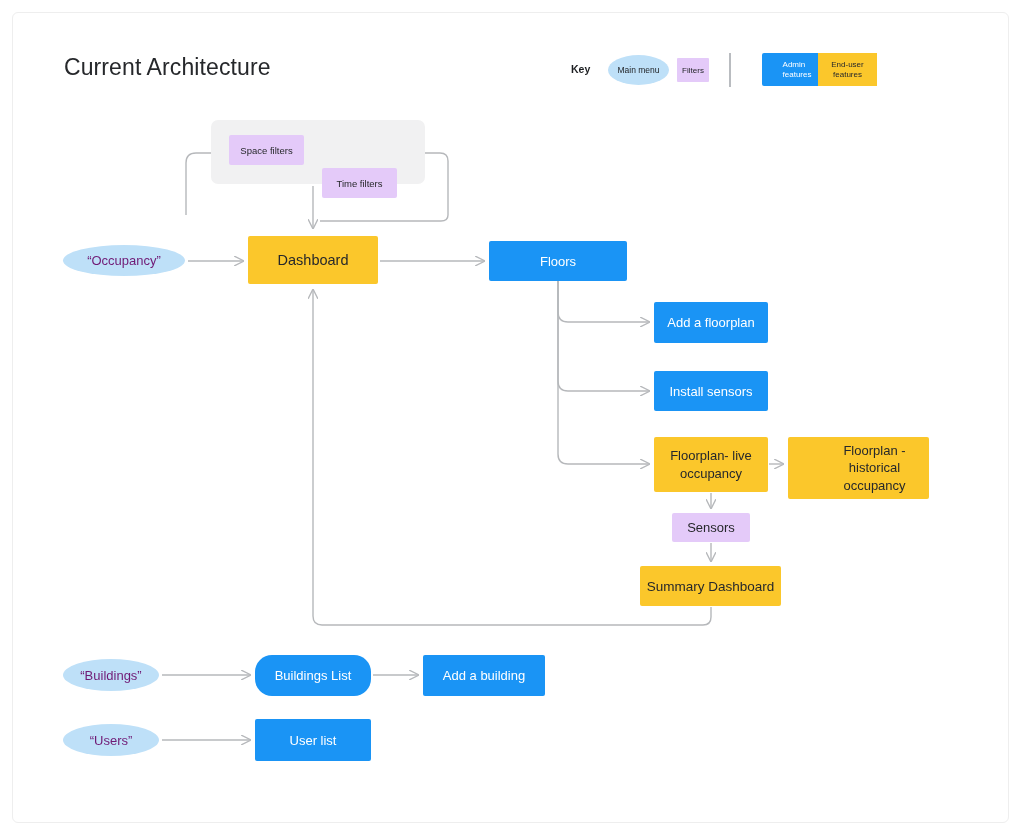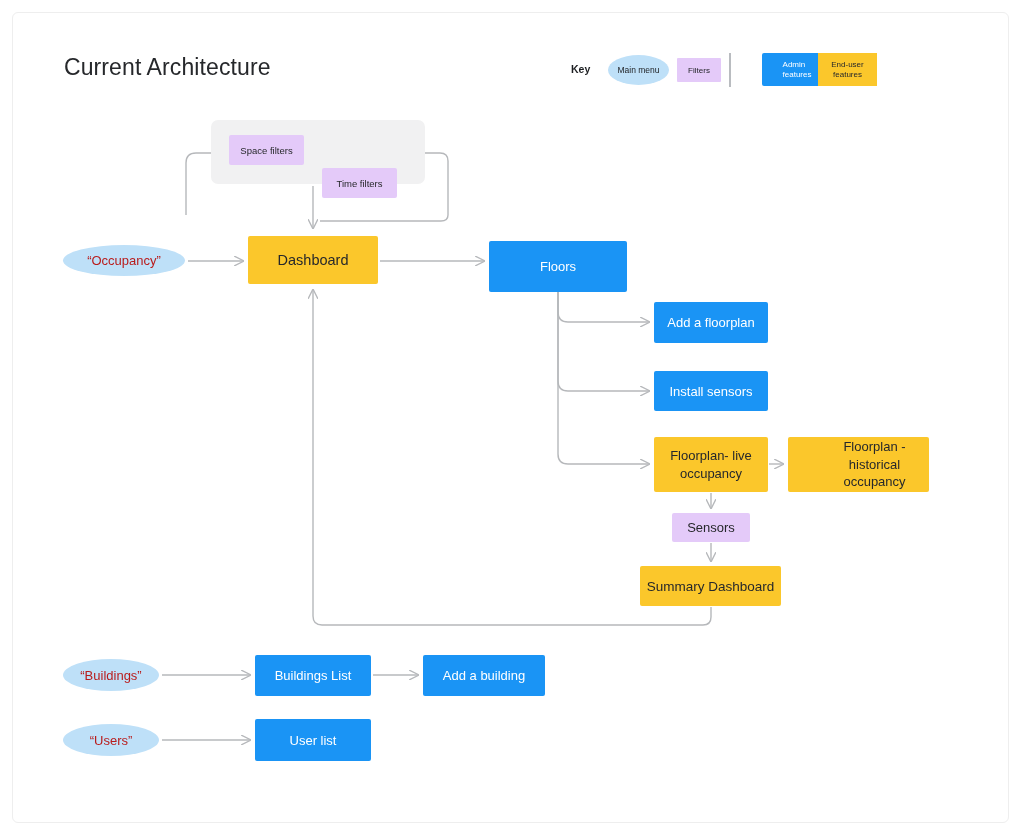--- a/index.html
+++ b/index.html
@@ -72,21 +72,21 @@
     display: flex;
     align-items: center;
     justify-content: center;
     font-size: 8.5px;
     color: #1d1f22;
   }
   .legend-filters {
     position: absolute;
     left: 677px;
     top: 58px;
-    width: 44px;
+    width: 32px;
     height: 24px;
     background: #e4caf9;
     display: flex;
     align-items: center;
     justify-content: center;
     font-size: 8px;
     color: #24262a;
     border-radius: 1px;
   }
   .legend-divider {
@@ -165,34 +165,34 @@
     text-align: center;
     box-sizing: border-box;
     border-radius: 2px;
   }
   .node-yellow { background: #fbc72b; color: #26282b; }
   .node-blue   { background: #1a94f5; color: #ffffff; }
   .node-purple { background: #e4caf9; color: #26282b; }
   .node-ellipse {
     background: #bee0f8;
     border-radius: 50%;
-    color: #b91c1c;
+    color: #701a75;
   }
 
   .n-occupancy   { left: 63px;  top: 245px; width: 122px; height: 31px; font-size: 13px; }
   .n-dashboard   { left: 248px; top: 236px; width: 130px; height: 48px; font-size: 14.5px; }
-  .n-floors      { left: 489px; top: 241px; width: 138px; height: 51px; font-size: 13px; }
+  .n-floors      { left: 489px; top: 241px; width: 138px; height: 40px; font-size: 13px; }
   .n-addfloor    { left: 654px; top: 302px; width: 114px; height: 41px; font-size: 13px; }
   .n-installsens { left: 654px; top: 371px; width: 114px; height: 40px; font-size: 13px; }
   .n-fplive      { left: 654px; top: 437px; width: 114px; height: 55px; font-size: 13px; line-height: 1.35; }
-  .n-fphist      { left: 788px; top: 437px; width: 141px; height: 55px; font-size: 13px; line-height: 1.35; padding-left: 32px; }
+  .n-fphist      { left: 788px; top: 437px; width: 141px; height: 62px; font-size: 13px; line-height: 1.35; padding-left: 32px; }
   .n-sensors     { left: 672px; top: 513px; width: 78px; height: 29px; font-size: 13px; }
   .n-summary     { left: 640px; top: 566px; width: 141px; height: 40px; font-size: 13.5px; }
   .n-buildings   { left: 63px;  top: 659px; width: 96px;  height: 32px; font-size: 13px; }
-  .n-bldglist    { left: 255px; top: 655px; width: 116px; height: 41px; font-size: 13px; }
+  .n-bldglist    { left: 255px; top: 655px; width: 116px; height: 41px; font-size: 13px; border-radius: 17px; }
   .n-addbldg     { left: 423px; top: 655px; width: 122px; height: 41px; font-size: 13px; }
   .n-users       { left: 63px;  top: 724px; width: 96px;  height: 32px; font-size: 13px; }
   .n-userlist    { left: 255px; top: 719px; width: 116px; height: 42px; font-size: 13px; }
 </style>
 </head>
 <body>
 
 <div id="canvas">
 
   <div class="frame"></div>

